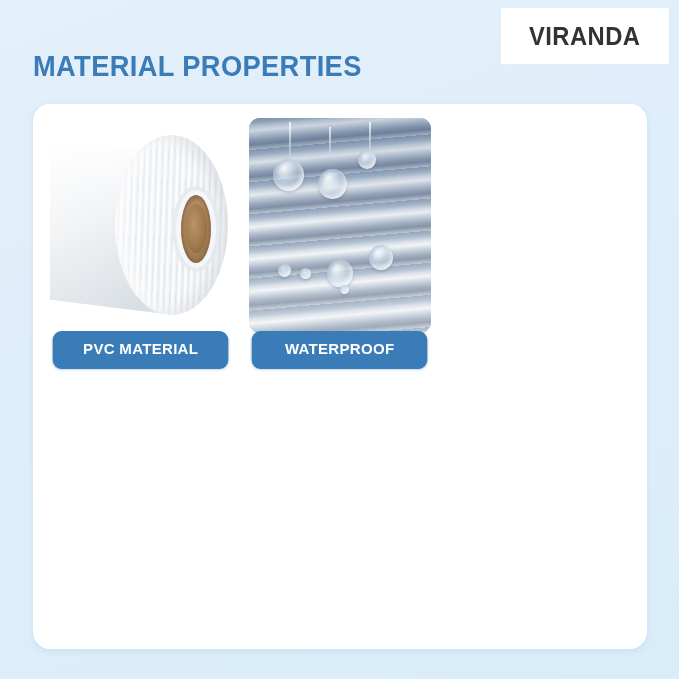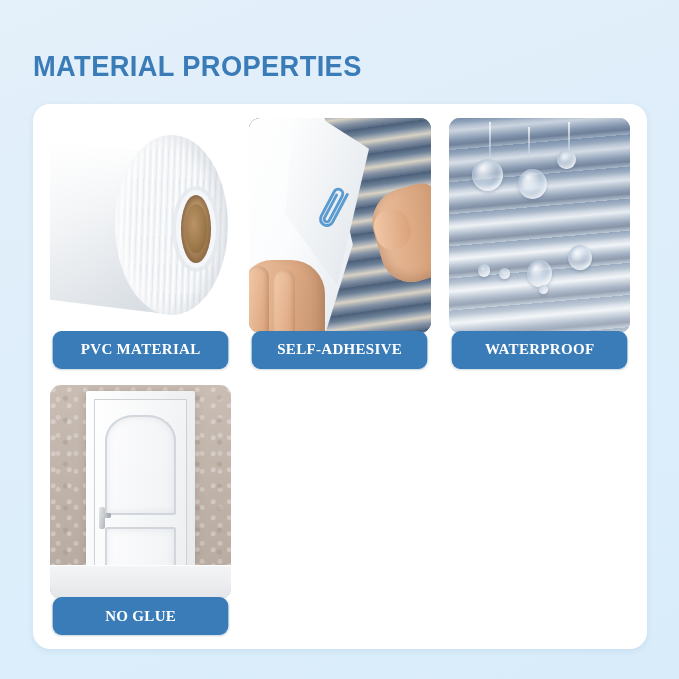--- a/index.html
+++ b/index.html
@@ -61,21 +61,20 @@
   
   .panel {
     position: absolute;
     left: 33px;
     top: 104px;
     width: 614px;
     height: 545px;
     background: #ffffff;
     border-radius: 17px;
     box-shadow: 0 2px 6px rgba(120,160,195,0.18);
-    font-family: Liberation Serif, serif;
   }
 
   .grid {
     position: absolute;
     left: 17px;
     top: 14px;
     right: 17px;
     bottom: 14px;
     display: grid;
     grid-template-columns: repeat(3, 1fr);
@@ -476,54 +475,41 @@
     background: linear-gradient(180deg, #f4f5f6 0%, #e3e6e9 100%);
     box-shadow: inset 0 1px 0 rgba(255,255,255,0.9);
   }
 </style>
 </head>
 <body>
 
 <div class="header">
   <div class="page-title">MATERIAL PROPERTIES</div>
 
+  <div class="logo-badge">
+    <span class="logo-text">VIRANDA</span>
+  </div>
 </div>
 
 <div class="panel">
   <div class="grid">
 
     <div class="card">
       <div class="card-photo">
         <div class="art-pvc">
           <div class="pvc-sheet"></div>
           <div class="pvc-roll">
             <div class="pvc-core"></div>
           </div>
         </div>
       </div>
       <div class="card-label">PVC MATERIAL</div>
     </div>
 
 
-    <div class="card">
-      <div class="card-photo">
-        <div class="art-adhesive">
-          <div class="adh-liner"></div>
-          <div class="adh-fold"></div>
-          <div class="adh-clip">
-            <svg width="30" height="54" viewBox="0 0 30 54" aria-hidden="true">
-              <path d="M15 6v34a7 7 0 0 1-14 0V10a5 5 0 0 1 10 0v30a3 3 0 0 1-6 0V12" fill="none" stroke="#5b9bd0" stroke-width="3.2" stroke-linecap="round" stroke-linejoin="round" transform="translate(7,2) scale(0.92)"></path>
-            </svg>
-          </div>
-          <div class="adh-hand left"></div>
-          <div class="adh-hand right"></div>
-        </div>
-      </div>
-      <div class="card-label">SELF-ADHESIVE</div>
-    </div>
 
     <div class="card">
       <div class="card-photo">
         <div class="art-water">
           <div class="drip" style="left:22%; top:2%;  height:18%;"></div>
           <div class="drip" style="left:44%; top:4%;  height:14%;"></div>
           <div class="drip" style="left:66%; top:2%;  height:16%;"></div>
           <div class="drop" style="left:13%; top:19%; width:17%; height:15%;"></div>
           <div class="drop" style="left:38%; top:24%; width:16%; height:14%;"></div>
           <div class="drop" style="left:60%; top:15%; width:10%; height:9%;"></div>
@@ -531,31 +517,15 @@
           <div class="drop" style="left:43%; top:66%; width:14%; height:13%;"></div>
           <div class="drop" style="left:16%; top:68%; width:7%;  height:6%;"></div>
           <div class="drop" style="left:28%; top:70%; width:6%;  height:5%;"></div>
           <div class="drop" style="left:50%; top:78%; width:5%;  height:4%;"></div>
         </div>
       </div>
       <div class="card-label">WATERPROOF</div>
     </div>
 
 
-    <div class="card">
-      <div class="card-photo">
-        <div class="art-door">
-          <div class="door-wall"></div>
-          <div class="door-frame">
-            <div class="door-slab">
-              <div class="door-panel top"></div>
-              <div class="door-panel bottom"></div>
-              <div class="door-handle"></div>
-            </div>
-          </div>
-          <div class="door-baseboard"></div>
-        </div>
-      </div>
-      <div class="card-label">NO GLUE</div>
-    </div>
 
   </div>
 </div>
 
 </body></html>

